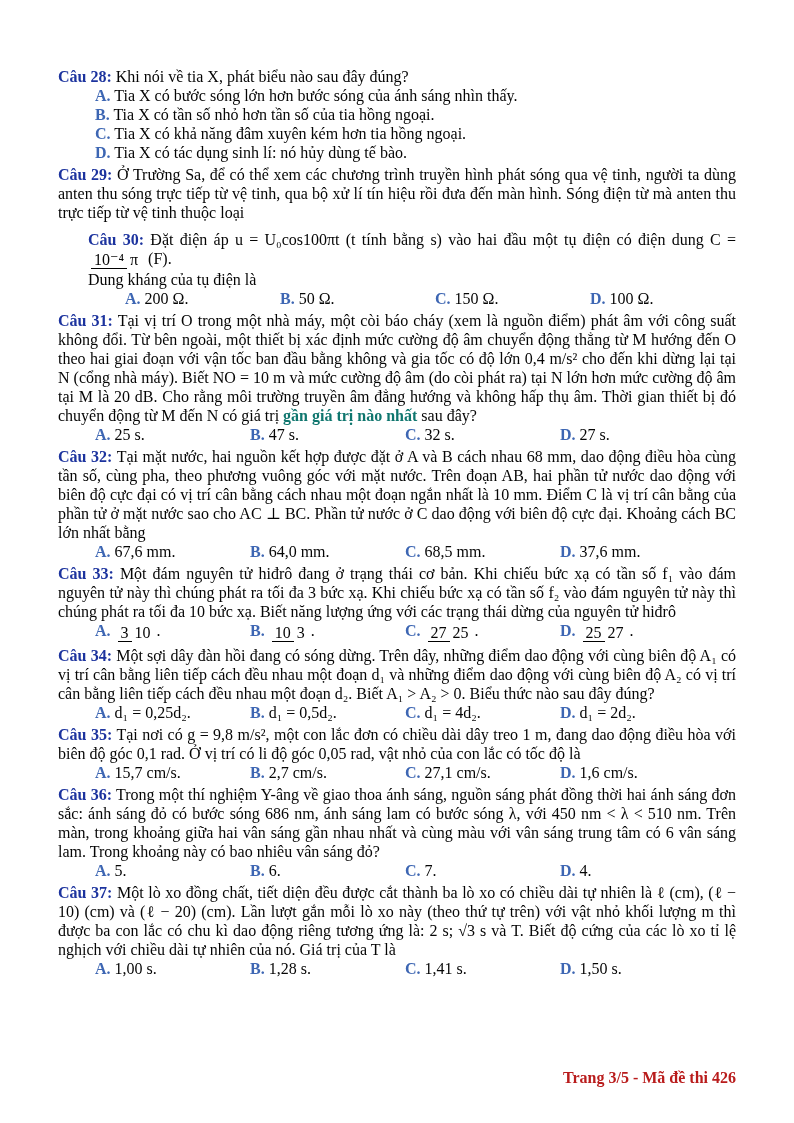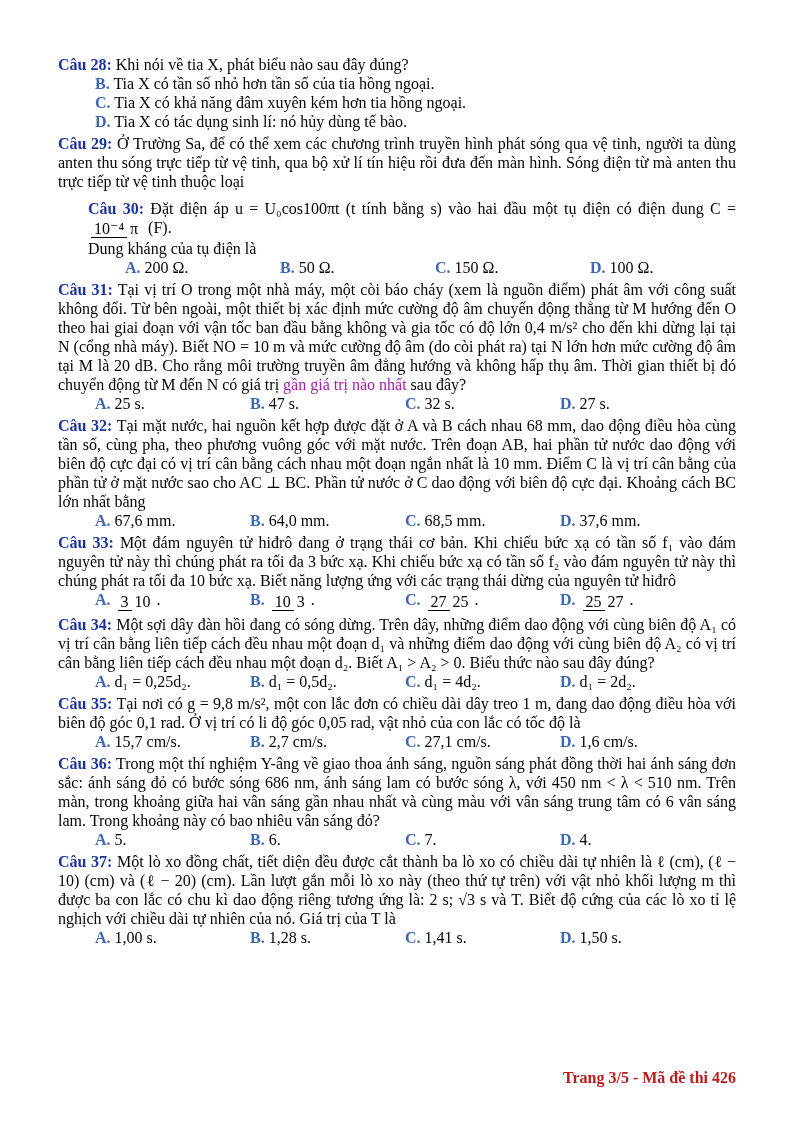--- a/index.html
+++ b/index.html
@@ -12,21 +12,21 @@
     font-size:16px;
     line-height:19px;
     color:#050505;
     overflow:hidden;
   }
   .q{margin-top:3px;}
   .q.gap{margin-top:8px;margin-left:30px;}
   .stem{margin:0;text-align:justify;}
   .plainline{margin:0;text-align:left;}
   .qlabel{font-weight:bold;color:#1c339e;}
-  .stem-bold{font-weight:normal;color:#a21caf;}
+  .stem-bold{font-weight:bold;color:#0f766e;}
   .opts-stack .opt{margin-left:37px;}
   .opts-row{display:grid;grid-template-columns:155px 155px 155px auto;margin-left:37px;align-items:center;}
   .opt-letter{font-weight:bold;color:#3d66b3;}
   .frac{
     display:inline-flex;flex-direction:row;
     vertical-align:middle;text-align:center;
     line-height:17px;margin:1px 3px;
   }
   .frac .num{display:block;border-bottom:1px solid #000;padding:0 3px;}
   .frac .den{display:block;padding:0 3px;}
@@ -35,23 +35,24 @@
   .footer{
     position:absolute;right:58px;bottom:36px;
     font-weight:bold;color:#b91c1c;
   }
 </style>
 </head>
 <body>
 
 <div class="page">
 
-  <div class="q" style="margin-top:0">
+  <div class="q" style="margin-top:12px">
     <p class="stem"><span class="qlabel">Câu 28:</span> <span>Khi nói về tia X, phát biểu nào sau đây đúng?</span></p>
     <div class="opts-stack">
+      <div class="opt"><span class="opt-letter">A.</span> <span>Tia X có bước sóng lớn hơn bước sóng của ánh sáng nhìn thấy.</span></div>
       <div class="opt"><span class="opt-letter">B.</span> <span>Tia X có tần số nhỏ hơn tần số của tia hồng ngoại.</span></div>
       <div class="opt"><span class="opt-letter">C.</span> <span>Tia X có khả năng đâm xuyên kém hơn tia hồng ngoại.</span></div>
       <div class="opt"><span class="opt-letter">D.</span> <span>Tia X có tác dụng sinh lí: nó hủy dùng tế bào.</span></div>
     </div>
   </div>
 
   <div class="q">
     <p class="stem"><span class="qlabel">Câu 29:</span> <span>Ở Trường Sa, để có thể xem các chương trình truyền hình phát sóng qua vệ tinh, người ta dùng anten thu sóng trực tiếp từ vệ tinh, qua bộ xử lí tín hiệu rồi đưa đến màn hình. Sóng điện từ mà anten thu trực tiếp từ vệ tinh thuộc loại</span></p>
   </div>
 

